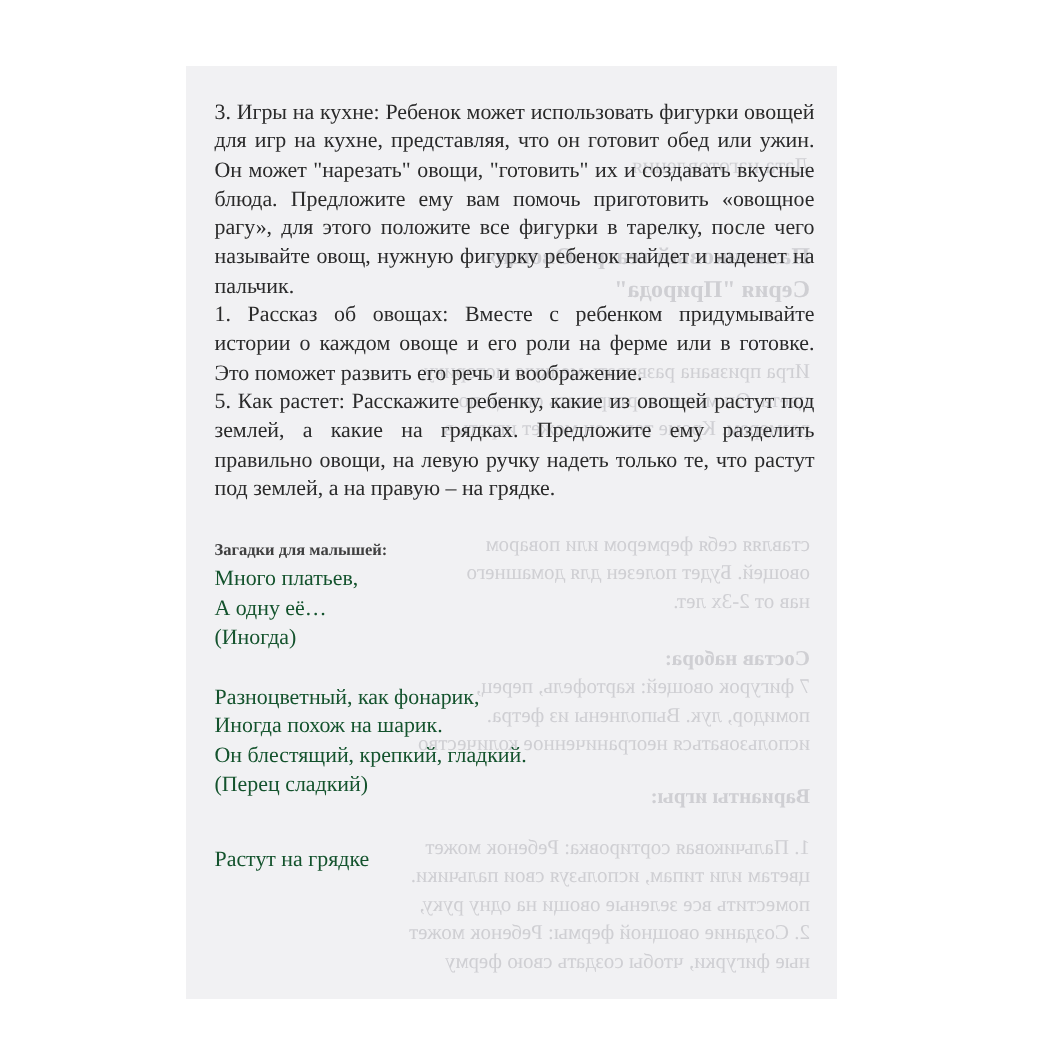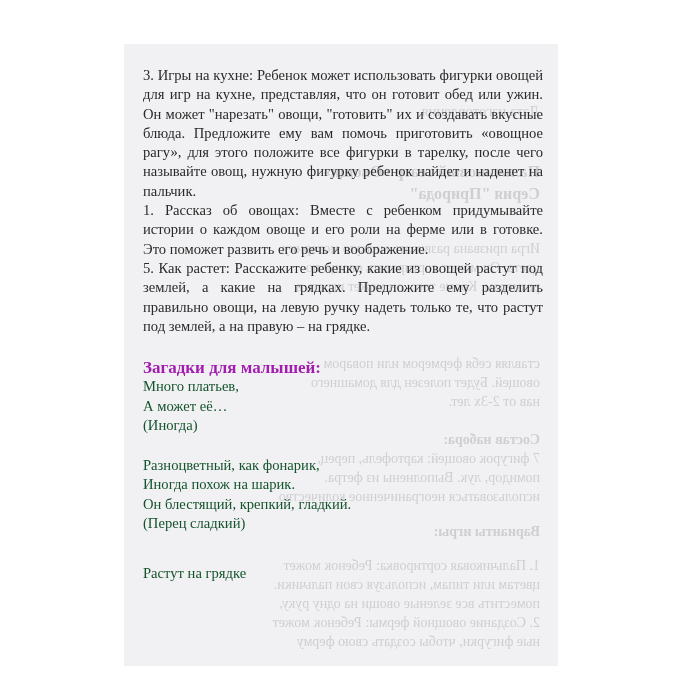--- a/index.html
+++ b/index.html
@@ -55,23 +55,23 @@
     color: #2a2a2a;
   }
   .para {
     margin: 0;
     text-align: justify;
     text-align-last: left;
   }
   .riddles-heading {
     margin: 22px 0 0 0;
     font-weight: bold;
-    font-size: 17px;
+    font-size: 11px;
     line-height: 19px;
-    color: #a21caf;
+    color: #404040;
   }
   .riddle {
     margin: 0 0 20px 0;
   }
   .riddle-line {
     display: block;
     line-height: 19.5px;
     color: #14532d;
   }
 </style>
@@ -105,21 +105,21 @@
 
     <div class="content">
       <p class="para">3. Игры на кухне: Ребенок может использовать фигурки овощей для игр на кухне, представляя, что он готовит обед или ужин. Он может "нарезать" овощи, "готовить" их и создавать вкусные блюда. Предложите ему вам помочь приготовить «овощное рагу», для этого положите все фигурки в тарелку, после чего называйте овощ, нужную фигурку ребенок найдет и наденет на пальчик.</p>
       <p class="para">1. Рассказ об овощах: Вместе с ребенком придумывайте истории о каждом овоще и его роли на ферме или в готовке. Это поможет развить его речь и воображение.</p>
       <p class="para">5. Как растет: Расскажите ребенку, какие из овощей растут под землей, а какие на грядках. Предложите ему разделить правильно овощи, на левую ручку надеть только те, что растут под землей, а на правую – на грядке.</p>
 
       <p class="riddles-heading">Загадки для малышей:</p>
 
       <div class="riddle">
         <span class="riddle-line">Много платьев,</span>
-        <span class="riddle-line">А может её…</span>
+        <span class="riddle-line">А одну её…</span>
         <span class="riddle-line">(Иногда)</span>
       </div>
 
       <div class="riddle">
         <span class="riddle-line">Разноцветный, как фонарик,</span>
         <span class="riddle-line">Иногда похож на шарик.</span>
         <span class="riddle-line">Он блестящий, крепкий, гладкий.</span>
         <span class="riddle-line">(Перец сладкий)</span>
       </div>
 

